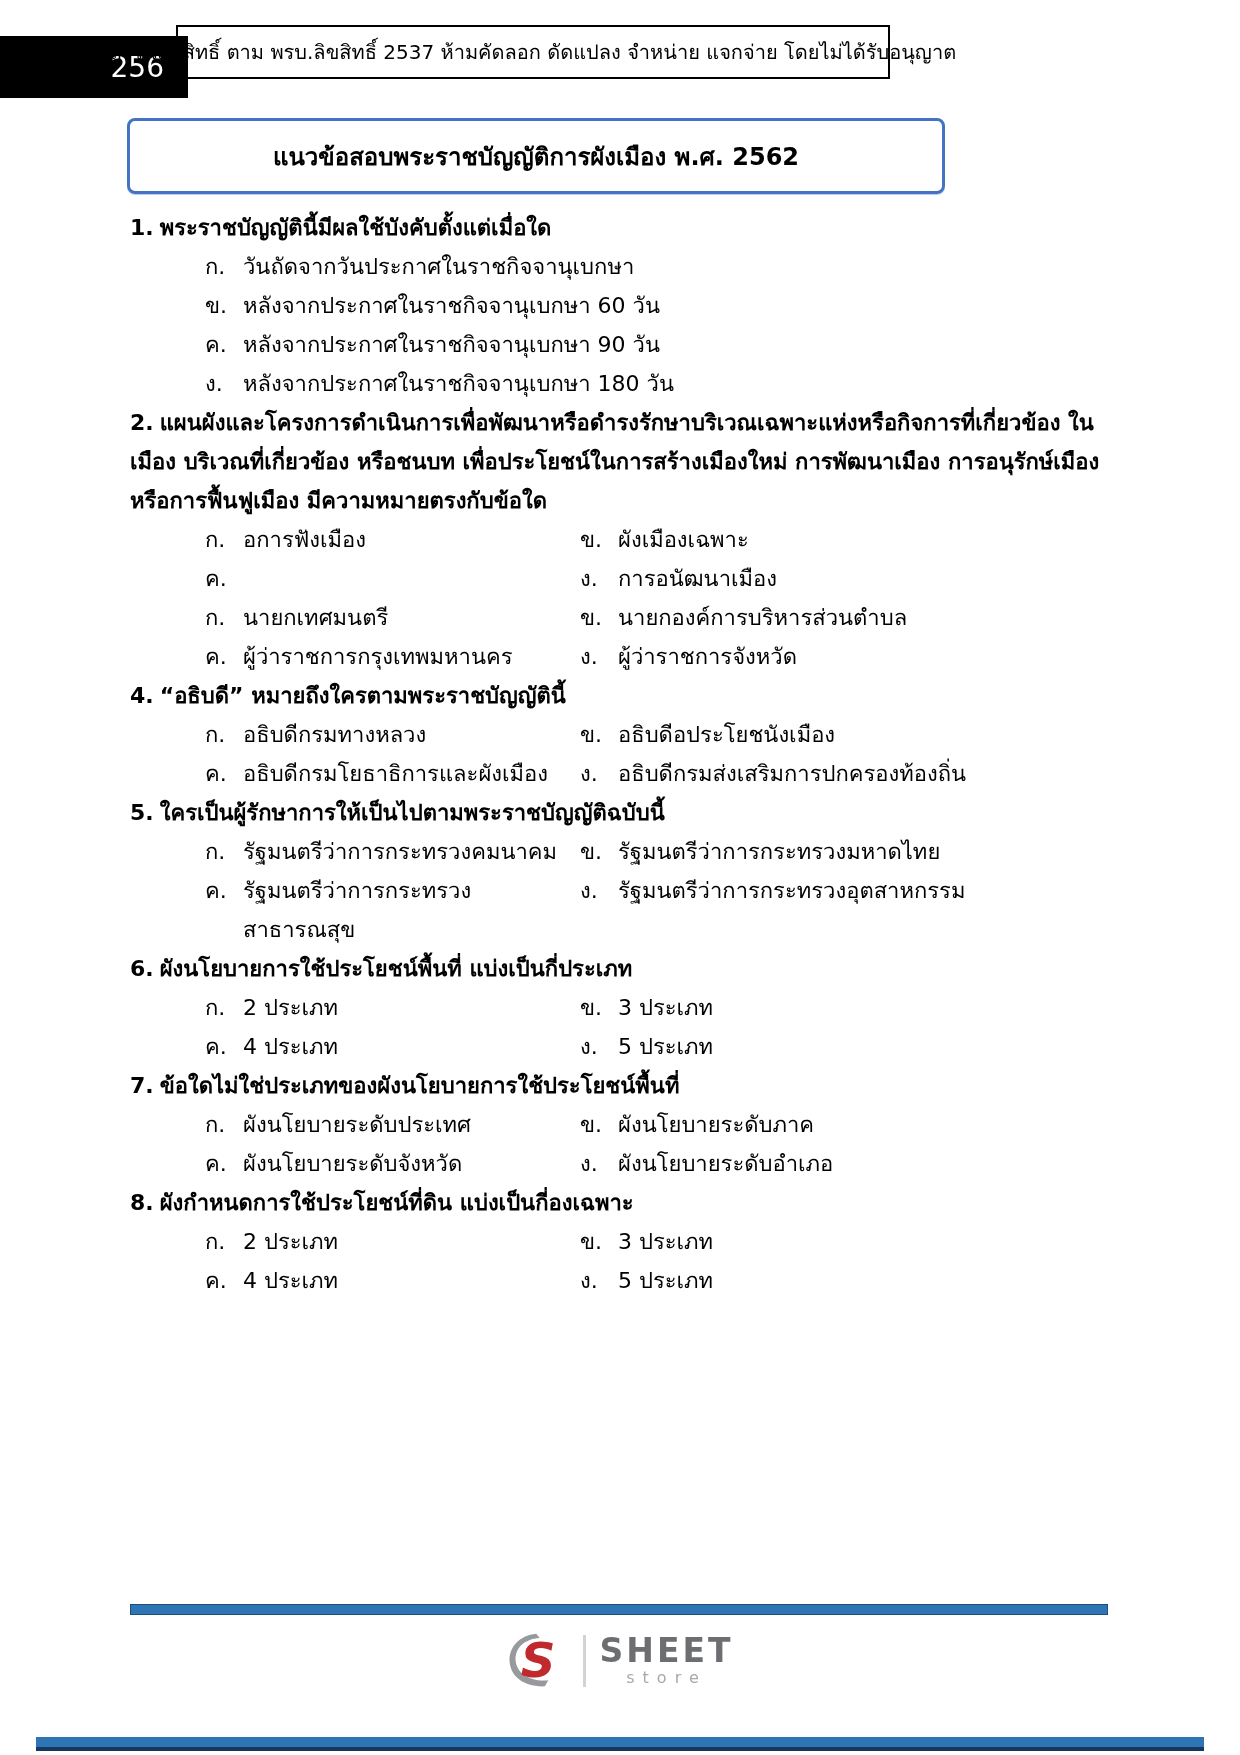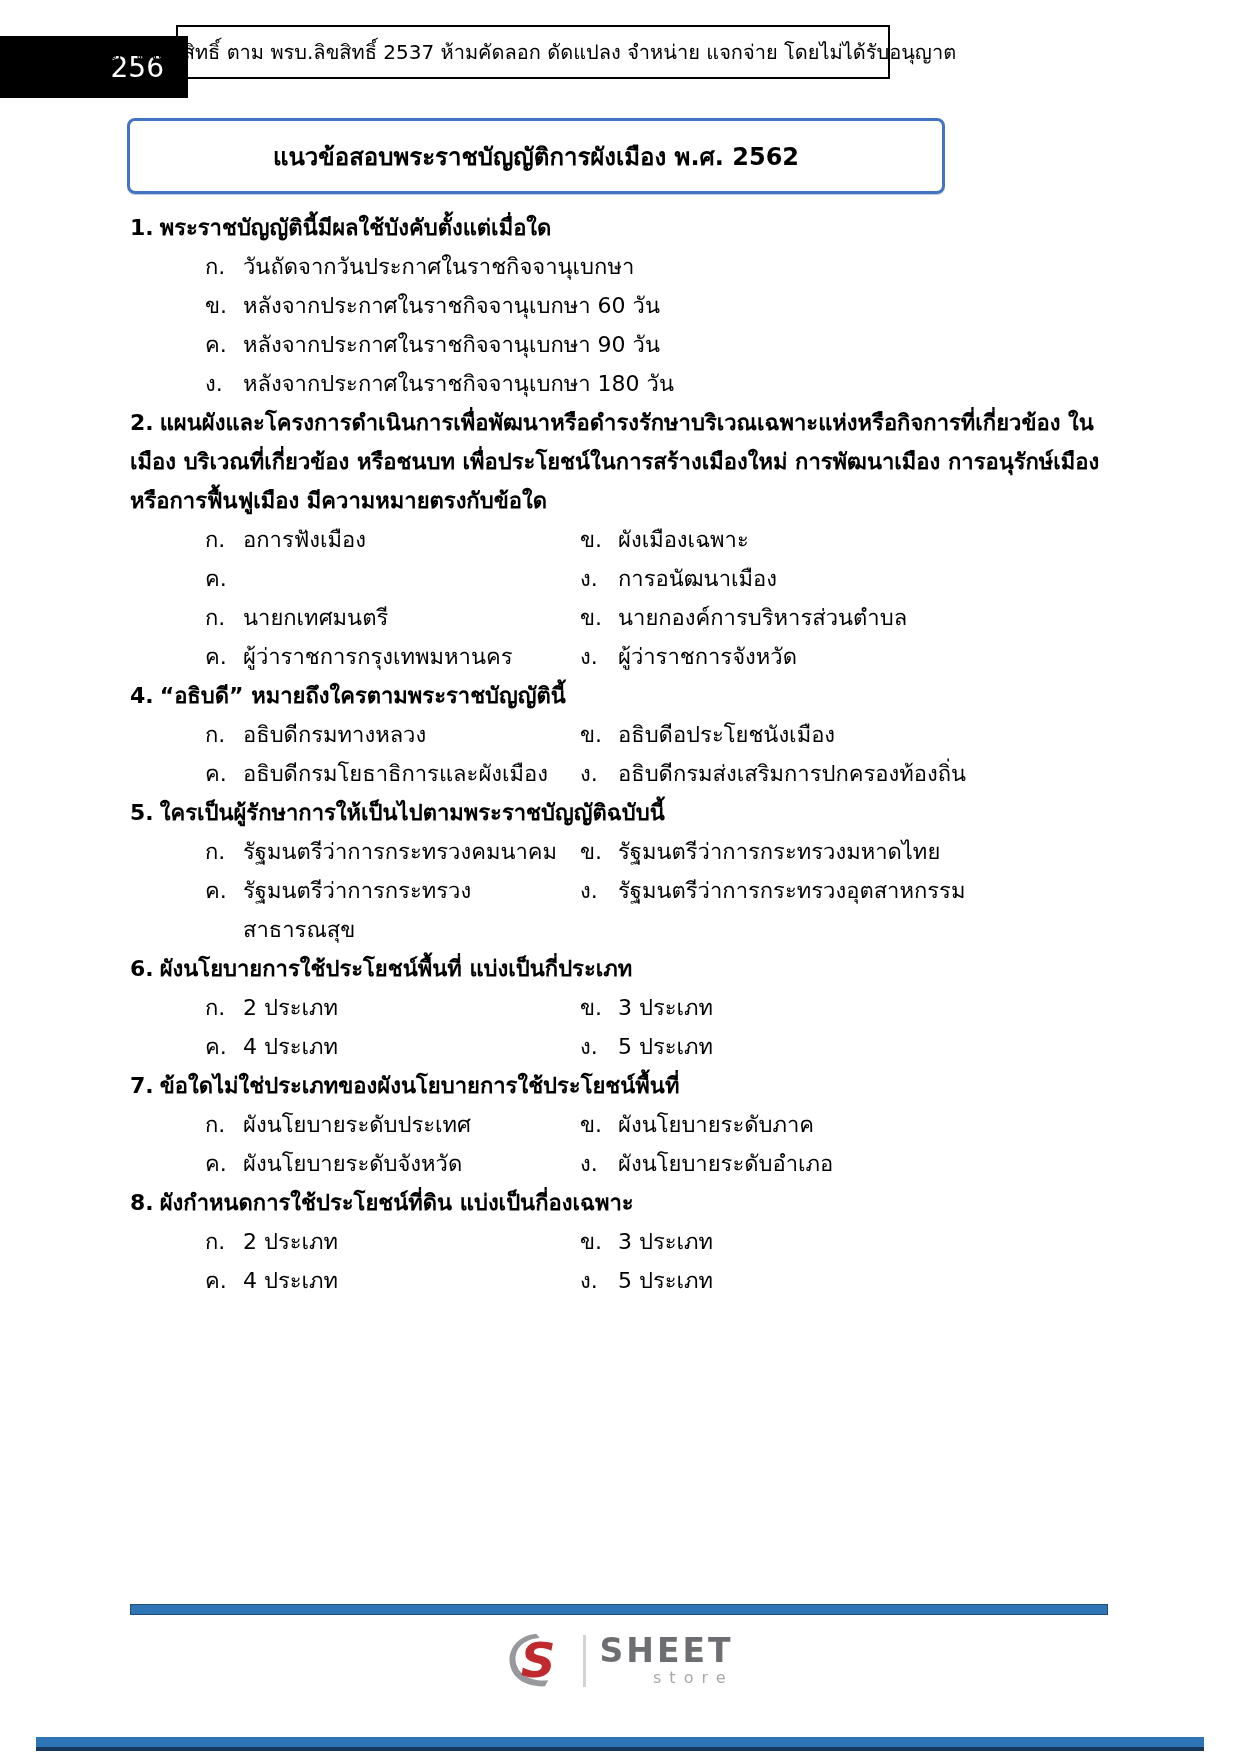--- a/index.html
+++ b/index.html
@@ -54,21 +54,21 @@
   .separator-bar{
     position:absolute;left:130px;top:1604px;width:978px;height:11px;
     background:var(--bar-blue,#2E75B6);
     border:1px solid #1F4E79;box-sizing:border-box;
   }
   .footer-logo{
     position:absolute;left:0;top:1632px;width:100%;
     display:flex;align-items:center;justify-content:center;gap:14px;
   }
   .logo-divider{width:3px;height:52px;background:#D1D3D4;}
-  .logo-text{display:flex;flex-direction:column;align-items:flex-end;}
+  .logo-text{display:flex;flex-direction:column;align-items:center;}
   .logo-main{
     font-size:33px;font-weight:bold;color:var(--logo-gray,#6D6E71);
     letter-spacing:3px;line-height:34px;
   }
   .logo-sub{
     font-size:16px;color:#A7A9AC;letter-spacing:8px;line-height:20px;
   }
   .bottom-bar{
     position:absolute;left:36px;top:1737px;width:1168px;height:10px;
     background:var(--bar-blue,#2E75B6);

